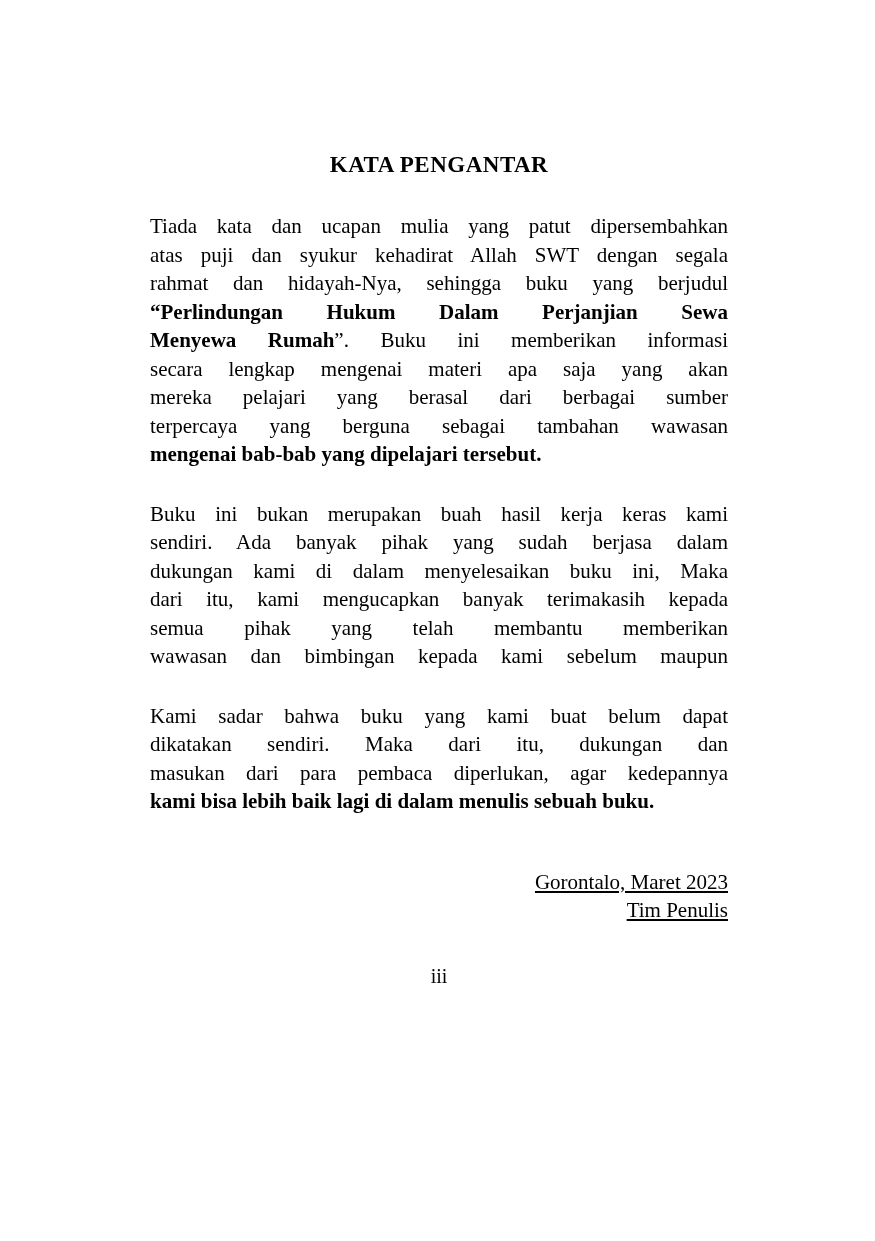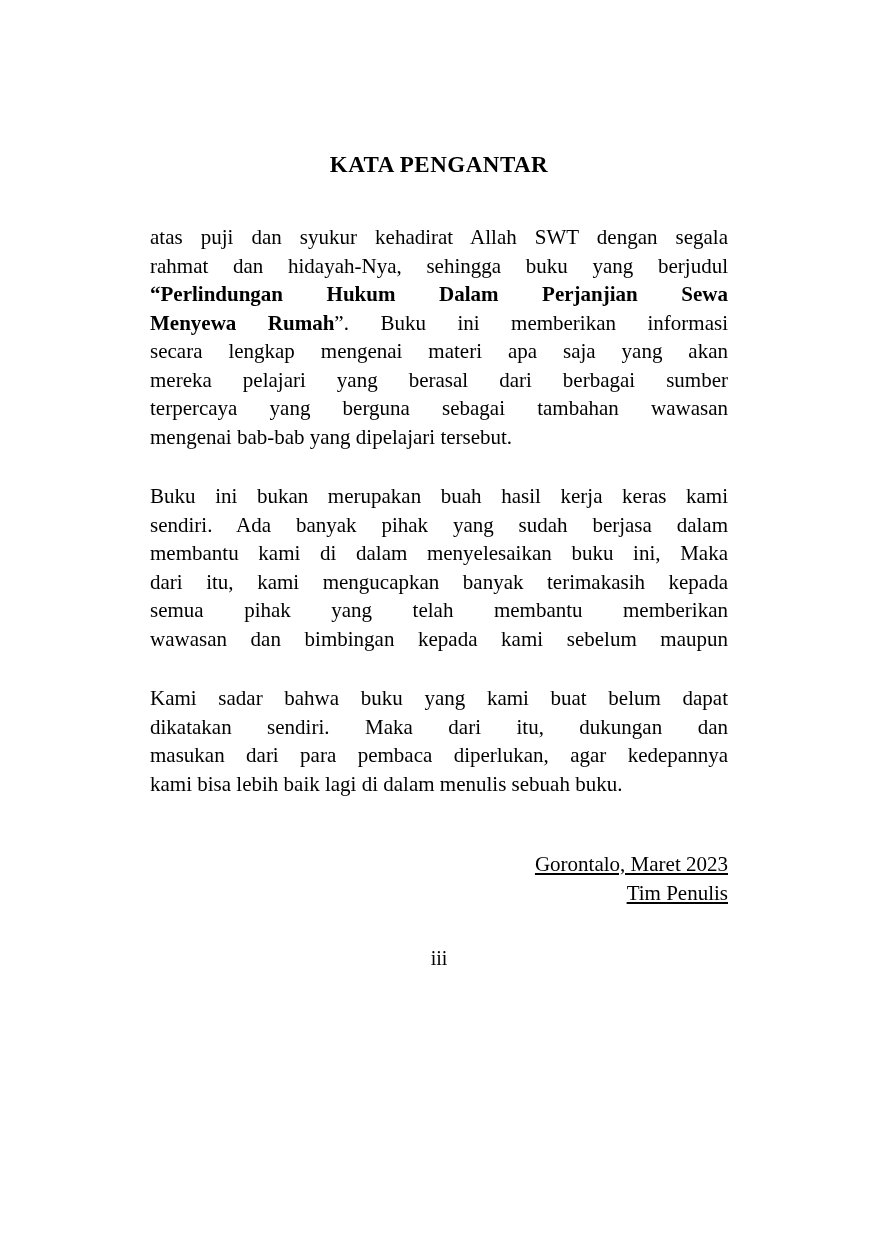--- a/index.html
+++ b/index.html
@@ -22,34 +22,35 @@
     position: absolute;
     left: 150px;
     top: 150px;
     width: 578px;
   }
   .heading {
     text-align: center;
     font-weight: bold;
     font-size: 23px;
     line-height: 29px;
-    margin-bottom: 44px;
+    margin-bottom: 33px;
     letter-spacing: 0.5px;
   }
   .para {
     margin: 0 0 31px 0;
   }
   .jline {
     line-height: 28.5px;
     text-align: justify;
     text-align-last: justify;
     white-space: normal;
   }
   .jline.lastline {
     text-align-last: left;
+    font-weight: bold;
   }
   .bold {
     font-weight: bold;
     margin-top: 40px;
   }
   .signature {
     text-align: right;
     line-height: 28.5px;
     margin-top: 52px;
     text-decoration: underline;
@@ -65,34 +66,35 @@
 </style>
 </head>
 <body>
 
 <div class="page">
   <div class="content">
 
     <div class="heading">KATA PENGANTAR</div>
 
     <div class="para">
+      <div class="jline">Tiada kata dan ucapan mulia yang patut dipersembahkan</div>
       <div class="jline">atas puji dan syukur kehadirat Allah SWT dengan segala</div>
       <div class="jline">rahmat dan hidayah-Nya, sehingga buku yang berjudul</div>
       <div class="jline"><span class="bold">“Perlindungan Hukum Dalam Perjanjian Sewa</span></div>
       <div class="jline"><span class="bold">Menyewa Rumah</span><span>”. Buku ini memberikan informasi</span></div>
       <div class="jline">secara lengkap mengenai materi apa saja yang akan</div>
       <div class="jline">mereka pelajari yang berasal dari berbagai sumber</div>
       <div class="jline">terpercaya yang berguna sebagai tambahan wawasan</div>
       <div class="jline lastline">mengenai bab-bab yang dipelajari tersebut.</div>
     </div>
 
     <div class="para">
       <div class="jline">Buku ini bukan merupakan buah hasil kerja keras kami</div>
       <div class="jline">sendiri. Ada banyak pihak yang sudah berjasa dalam</div>
-      <div class="jline">membantu kami di dalam menyelesaikan buku ini, Maka</div>
+      <div class="jline">dukungan kami di dalam menyelesaikan buku ini, Maka</div>
       <div class="jline">dari itu, kami mengucapkan banyak terimakasih kepada</div>
       <div class="jline">semua pihak yang telah membantu memberikan</div>
       <div class="jline">wawasan dan bimbingan kepada kami sebelum maupun</div>
     </div>
 
     <div class="para">
       <div class="jline">Kami sadar bahwa buku yang kami buat belum dapat</div>
       <div class="jline">dikatakan sendiri. Maka dari itu, dukungan dan</div>
       <div class="jline">masukan dari para pembaca diperlukan, agar kedepannya</div>
       <div class="jline lastline">kami bisa lebih baik lagi di dalam menulis sebuah buku.</div>

